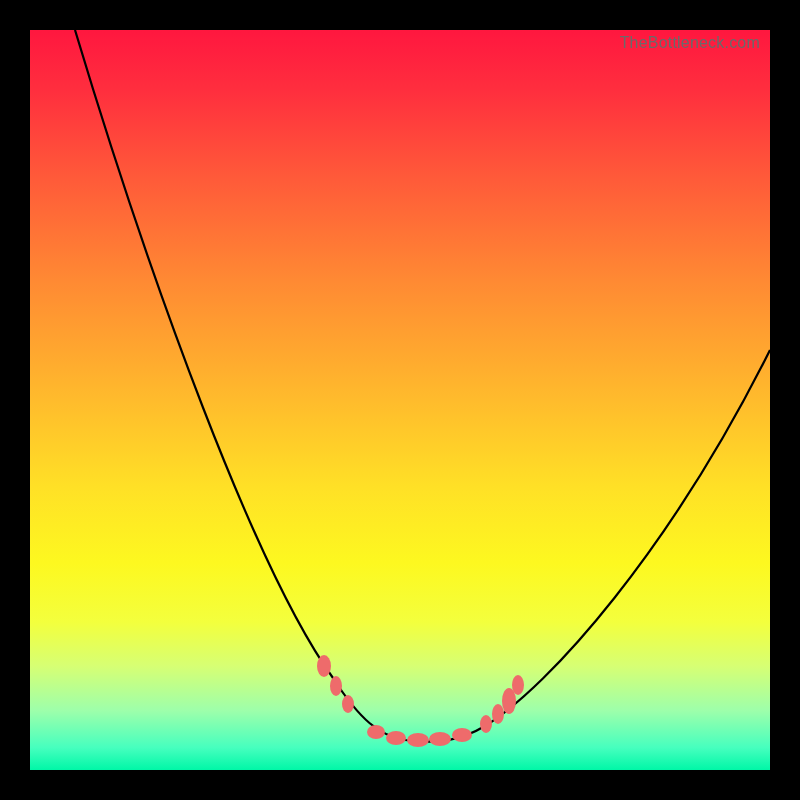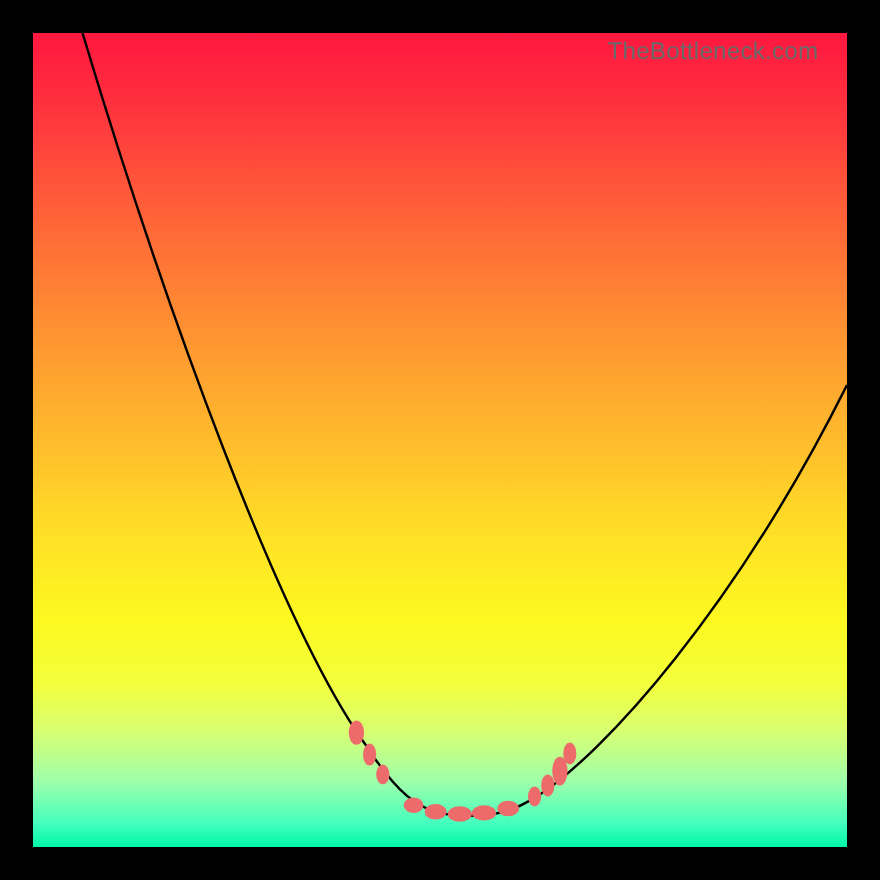--- a/index.html
+++ b/index.html
@@ -35,23 +35,23 @@
       #f3ff3d 80%,
       #d6ff74 86%,
       #9dffab 92%,
       #46ffbe 97%,
       #00f7a7 100%
     );
   }
   .watermark {
     position: absolute;
     top: 4px;
-    right: 26px;
+    right: 10px;
     color: #6a6a6a;
-    font-size: 22px;
+    font-size: 16px;
     font-weight: 500;
     letter-spacing: 0.2px;
     user-select: none;
   }
   svg.curve {
     position: absolute;
     left: 0;
     top: 0;
     width: 740px;
     height: 740px;

